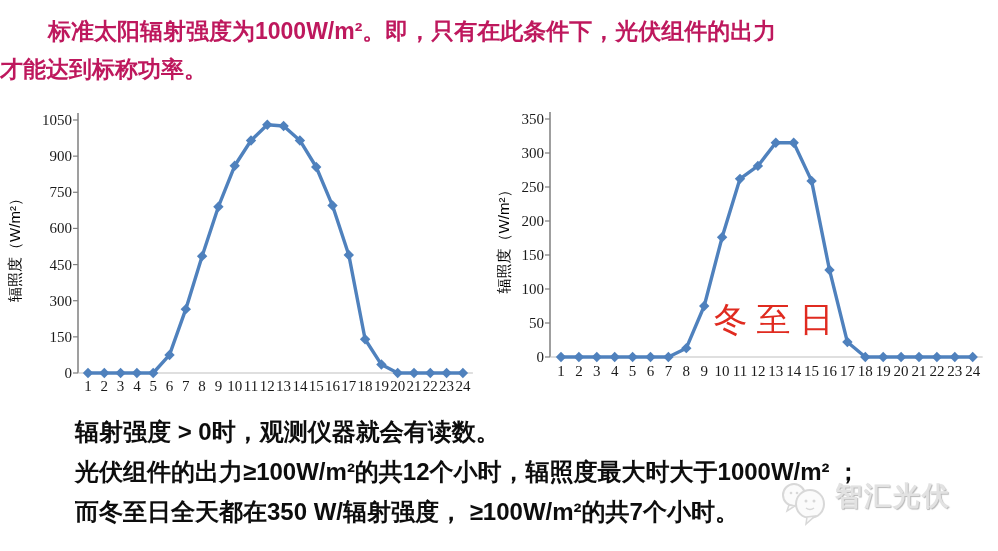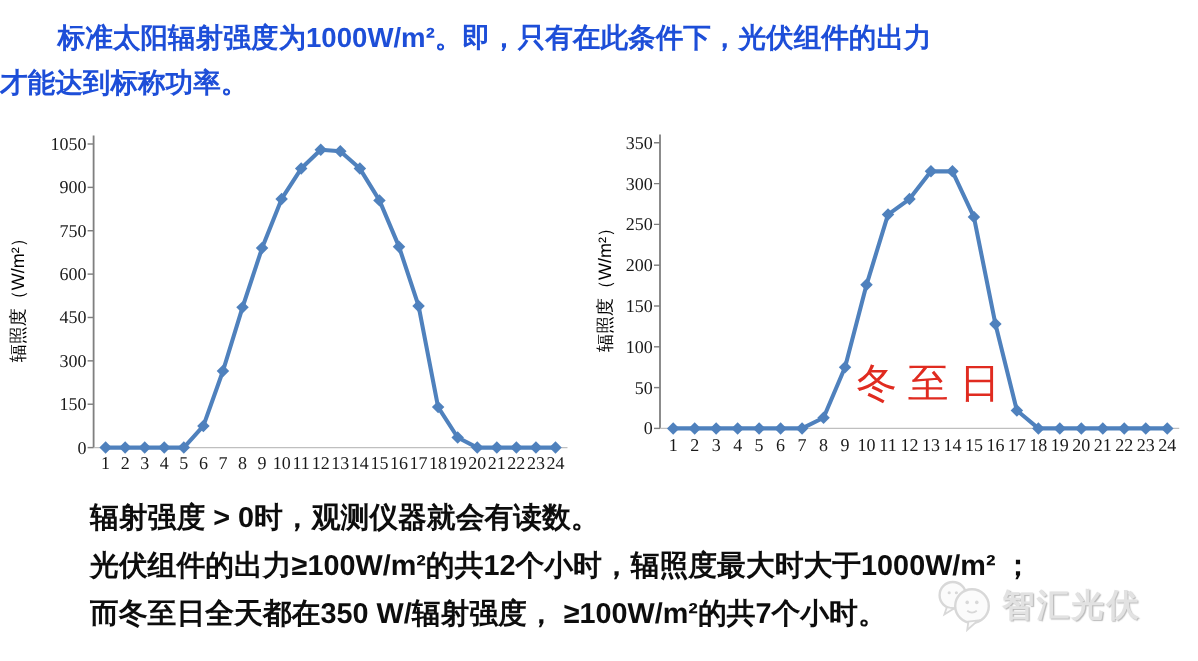--- a/index.html
+++ b/index.html
@@ -2,39 +2,39 @@
 <html><head>
 <meta charset="utf-8">
 <style>
   * { margin:0; padding:0; box-sizing:border-box; }
   html,body { width:998px; height:551px; background:#ffffff; overflow:hidden;
               font-family:"Liberation Sans", sans-serif; position:relative; }
 
   .page { position:relative; width:998px; height:551px; background:#fff; }
 
   .title-block { position:absolute; left:0; top:12px; width:980px;
-                 font-weight:bold; font-size:23px; color:#1d4ed8; line-height:38px; }
+                 font-weight:bold; font-size:23px; color:#be185d; line-height:38px; }
   .title-line1 { padding-left:48px; display:block; }
   .title-line2 { display:block; }
 
   .chart-box { position:absolute; top:100px; }
   .chart-box.summer { left:0;  width:495px; height:300px; }
   .chart-box.winter { left:495px; width:503px; height:300px; }
   .chart-box svg { display:block; width:100%; height:100%; }
 
   svg text.tick { font-family:"Liberation Serif", serif; font-size:15px; fill:#1a1a1a; }
   svg text.ylab { font-family:"Liberation Sans", sans-serif; font-size:15px; fill:#000; }
   svg text.ann  { font-family:"Liberation Serif", serif; font-size:34px; letter-spacing:9px; }
 
   .notes-block { position:absolute; left:75px; top:412px; width:900px;
                  font-weight:bold; font-size:24px; color:#0d0d0d; line-height:40px; }
   .notes-block div { white-space:nowrap; }
 
   .watermark { position:absolute; left:779px; top:478px; width:178px; height:52px;
-               display:flex; align-items:center; }
+               display:flex; }
   .watermark-text { font-size:27px; font-weight:bold; color:#e2e2e2;
                     text-shadow:1px 1px 1px #b8b8b8; letter-spacing:2px;
                     font-family:"Liberation Sans", sans-serif; }
   .watermark-icon { width:52px; height:50px; margin-right:4px; flex:0 0 auto; }
 </style>
 </head>
 <body>
 
 <div class="page">
 

